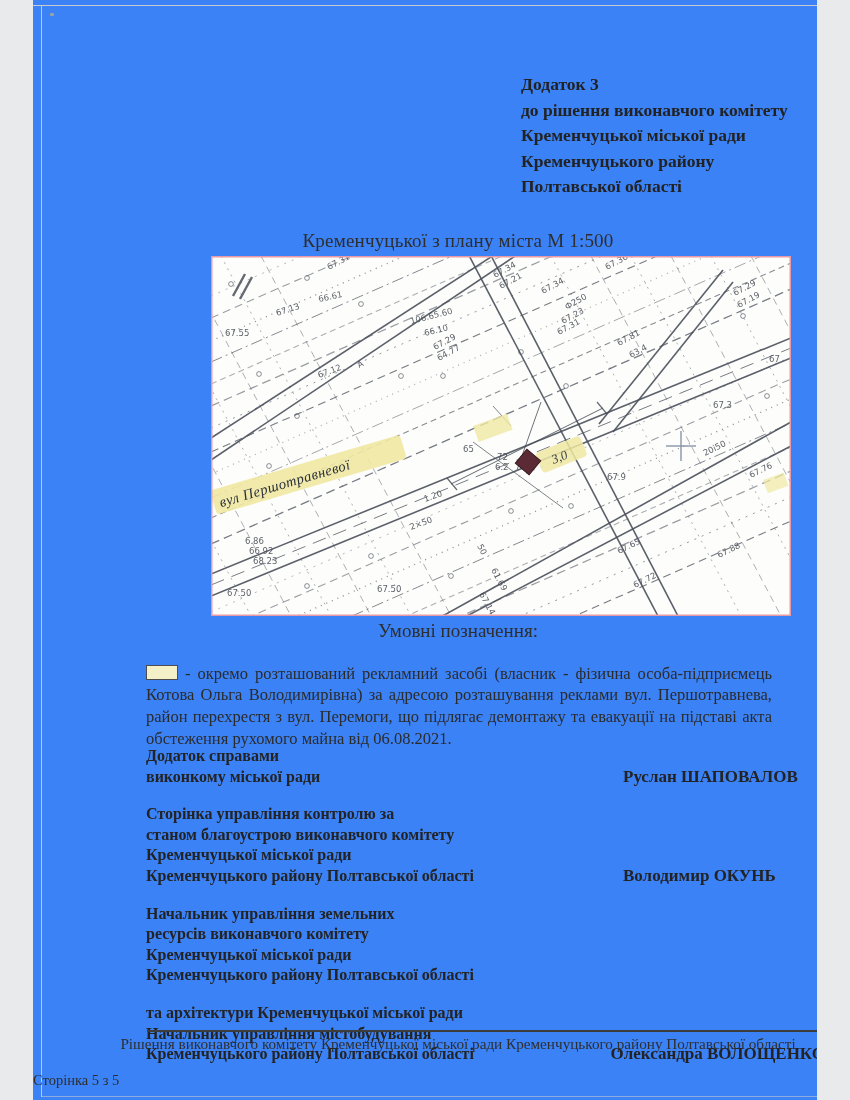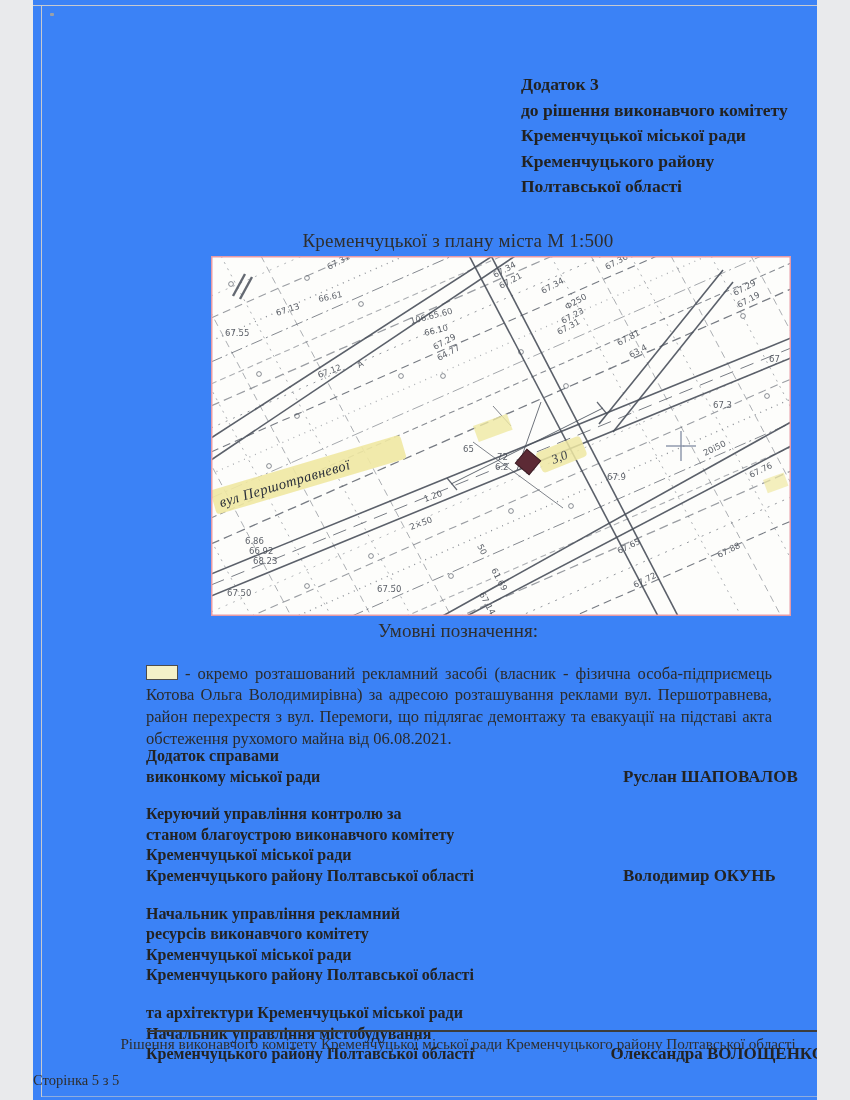--- a/index.html
+++ b/index.html
@@ -224,30 +224,30 @@
   <div id="signatures">
     <div class="sig-block">
       <div class="sig-titles">
         <div>Додаток справами</div>
         <div>виконкому міської ради</div>
       </div>
       <div class="sig-name">Руслан ШАПОВАЛОВ</div>
     </div>
     <div class="sig-block">
       <div class="sig-titles">
-        <div>Керуючий управління контролю за</div>
+        <div>Сторінка управління контролю за</div>
         <div>станом благоустрою виконавчого комітету</div>
         <div>Кременчуцької міської ради</div>
         <div>Кременчуцького району Полтавської області</div>
       </div>
       <div class="sig-name">Володимир ОКУНЬ</div>
     </div>
     <div class="sig-block">
       <div class="sig-titles">
-        <div>Начальник управління рекламний</div>
+        <div>Начальник управління земельних</div>
         <div>ресурсів виконавчого комітету</div>
         <div>Кременчуцької міської ради</div>
         <div>Кременчуцького району Полтавської області</div>
       </div>
     </div>
     <div class="sig-block">
       <div class="sig-titles">
         <div>та архітектури Кременчуцької міської ради</div>
         <div>Начальник управління містобудування</div>
         <div>Кременчуцького району Полтавської області</div>

